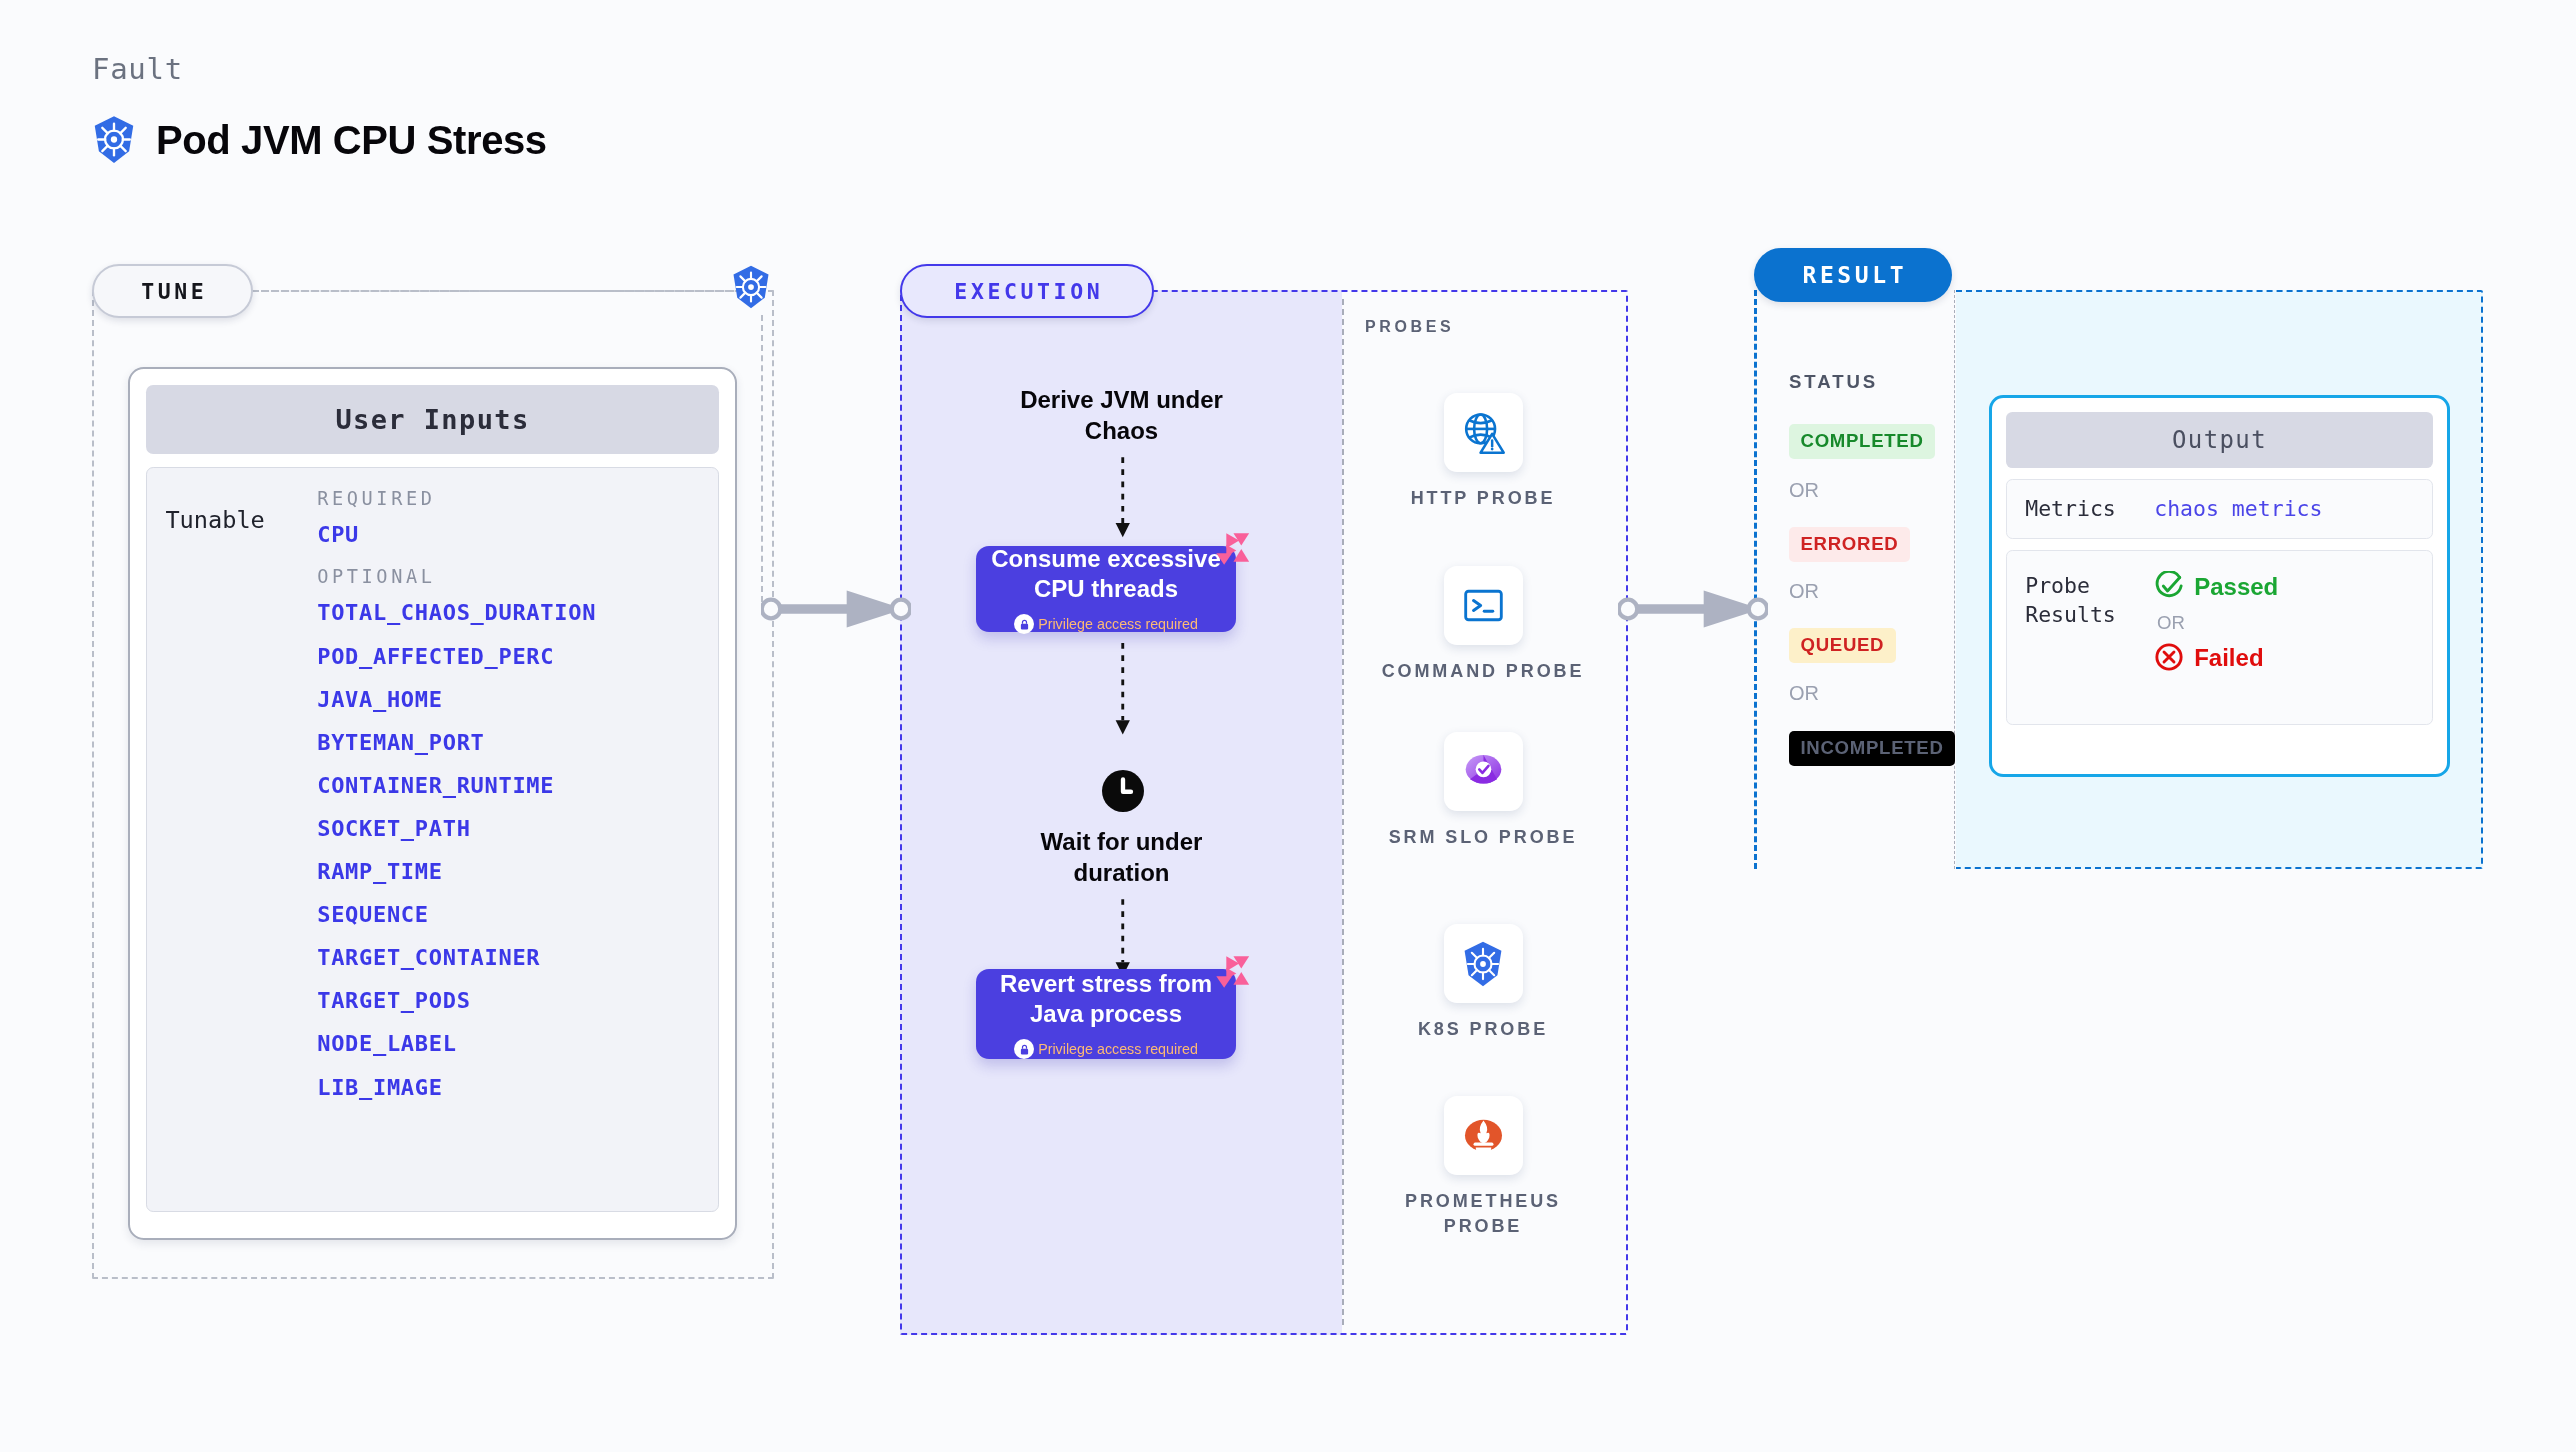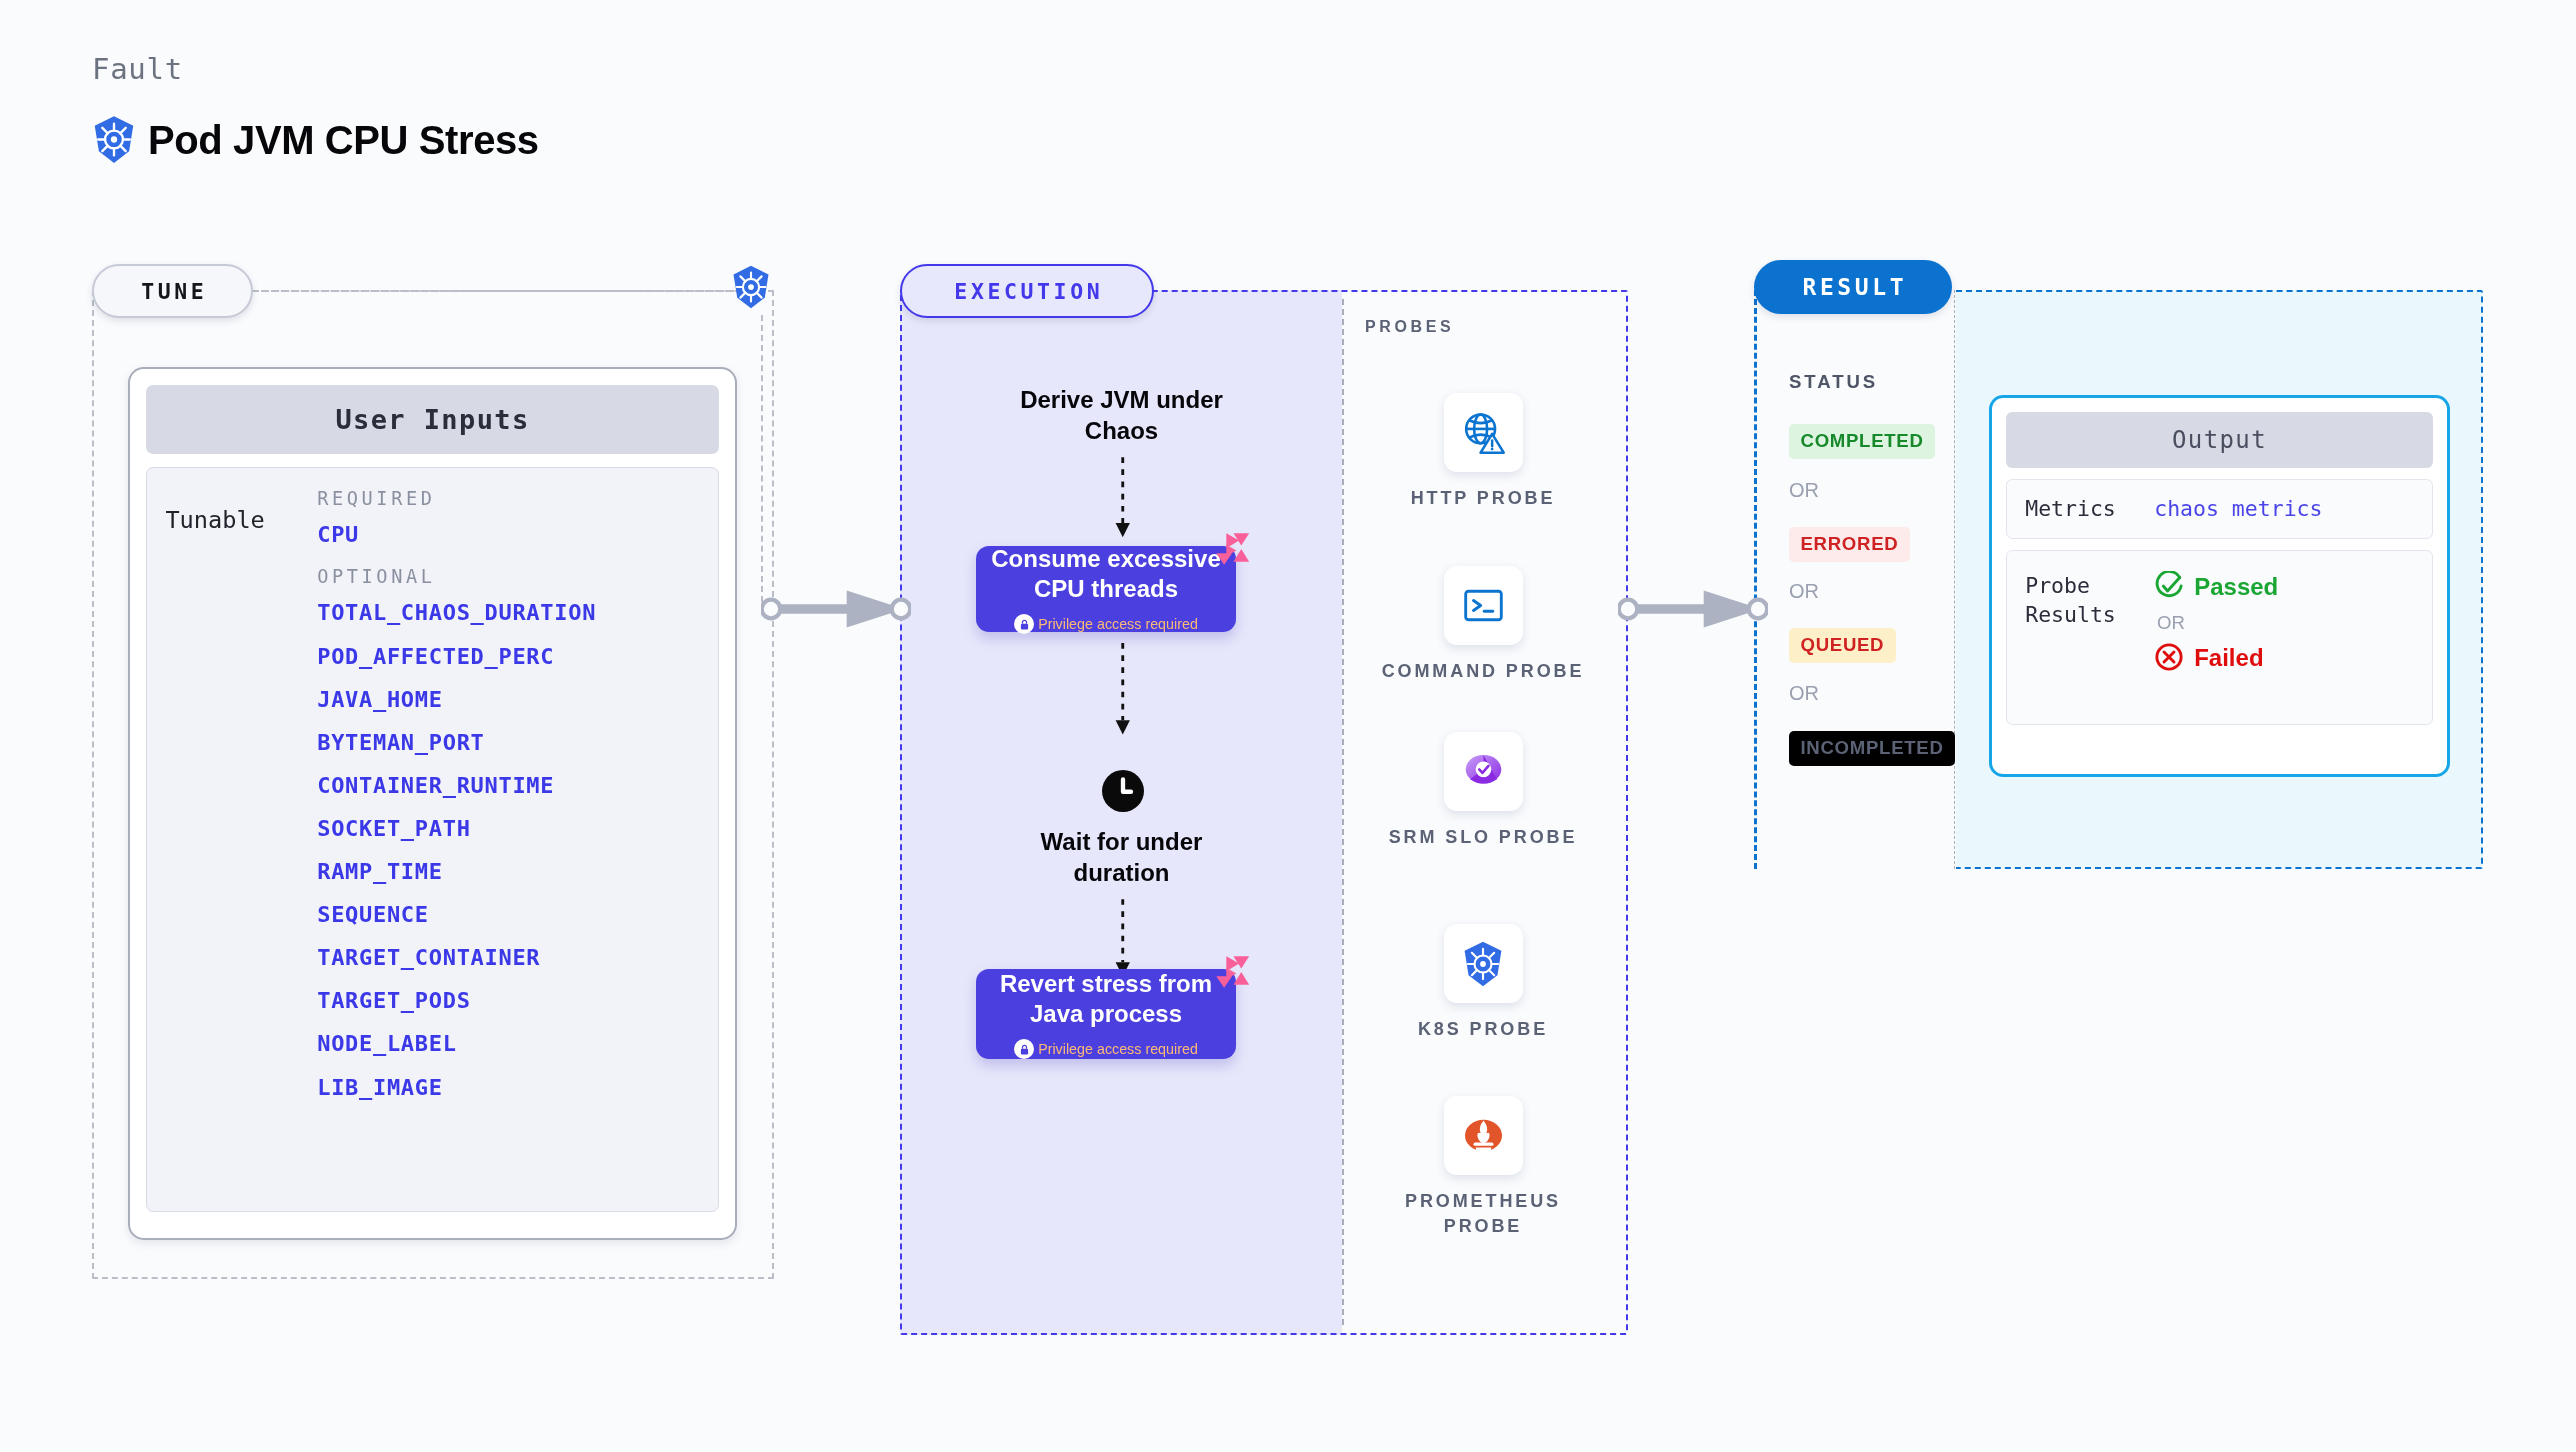--- a/index.html
+++ b/index.html
@@ -10,21 +10,21 @@
     overflow: hidden;
   }
   .canvas { position: relative; width: 2576px; height: 1452px; }
 
   
   .hdr-fault {
     position:absolute; left:92px; top:52px;
     font-family:"DejaVu Sans Mono", monospace;
     font-size:29px; color:#6b7280; letter-spacing:0.7px;
   }
-  .hdr-title-row { position:absolute; left:92px; top:115px; display:flex; align-items:center; gap:12px; }
+  .hdr-title-row { position:absolute; left:92px; top:115px; display:flex; align-items:center; gap:20px; }
   .hdr-title {
     font-size:40px; font-weight:bold; color:#07060a; letter-spacing:-0.4px;
     font-family:"Liberation Sans", sans-serif;
   }
   .k8s-ico { display:block; }
 
   
   .pill {
     position:absolute; display:flex; align-items:center; justify-content:center;
     border-radius:716px; font-family:"DejaVu Sans Mono", monospace;
@@ -36,21 +36,21 @@
     left:92px; top:264px; width:161px; height:54px;
     background:#f6f7fa; border:2.1px solid #c6cad6; color:#15161c;
     font-size:21.5px; padding-left:3.6px;
   }
   .pill-exec {
     left:900px; top:264px; width:254px; height:54px;
     background:#e8e8fd; border:2.1px solid #4338ea; color:#4338ea;
     font-size:21.5px; padding-left:3.6px;
   }
   .pill-result {
-    left:1754px; top:260px; width:198px; height:54px;
+    left:1754px; top:248px; width:198px; height:54px;
     background:#0b72cf; border:none; color:#ffffff;
     font-size:23px; padding-left:3.6px;
   }
 
   
   .frame { position:absolute; }
   .frame-tune {
     left:92px; top:290px; width:682px; height:989px;
     border:2.1px dashed #b9bec9; border-radius:1.4px;
   }

